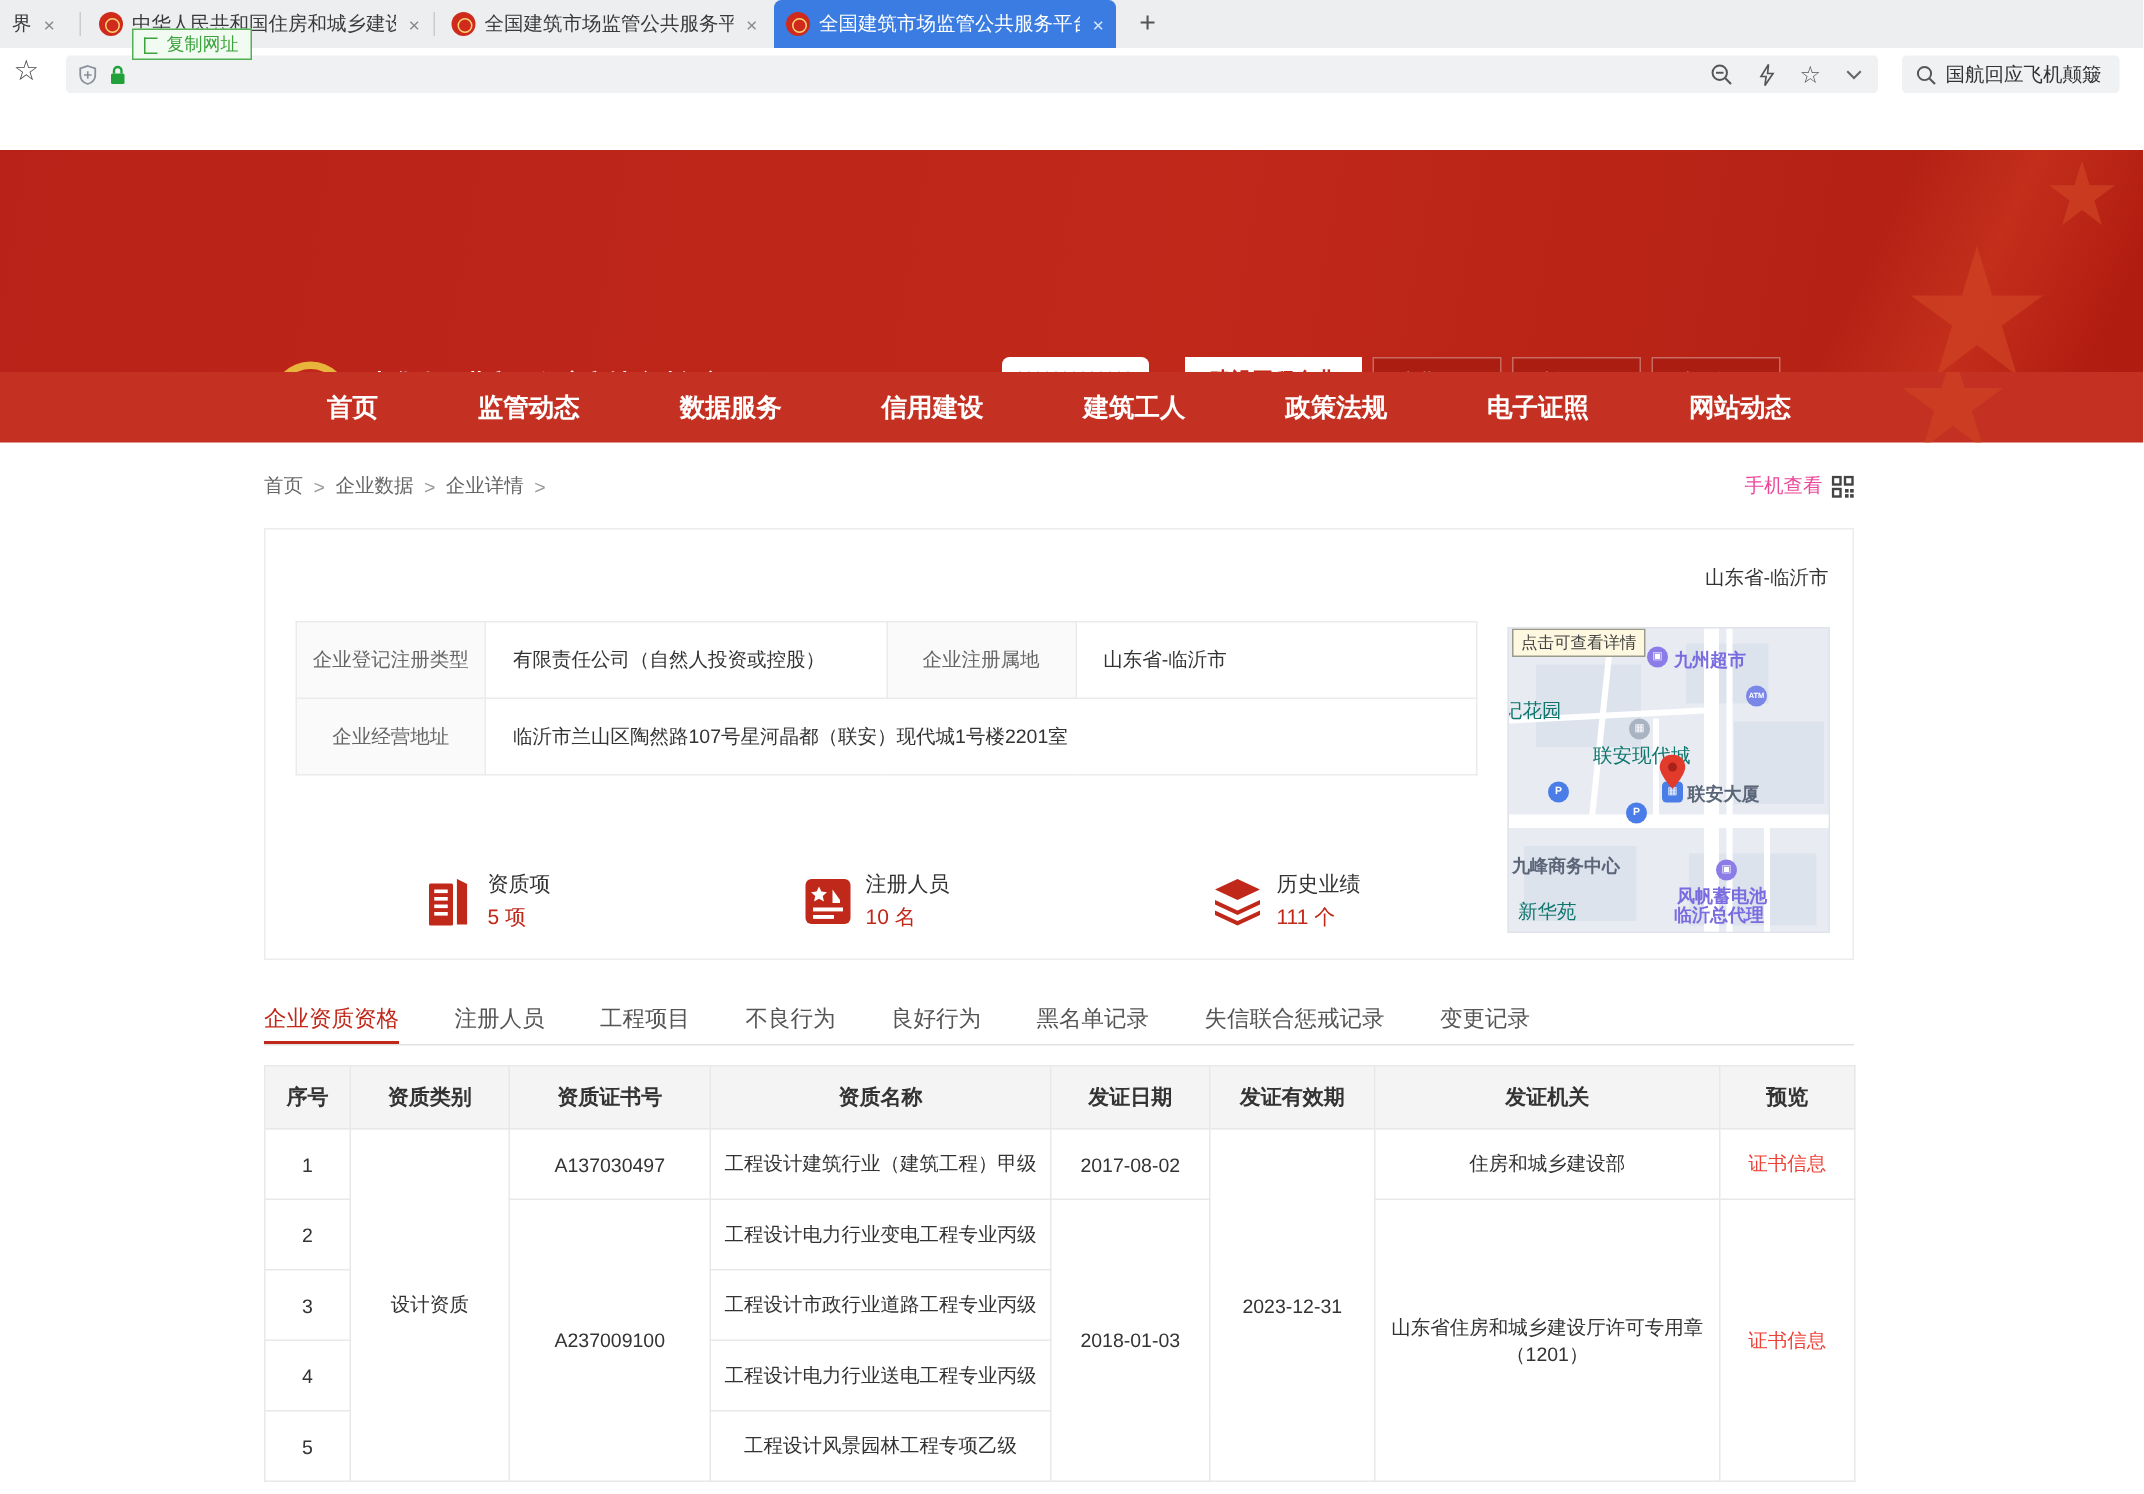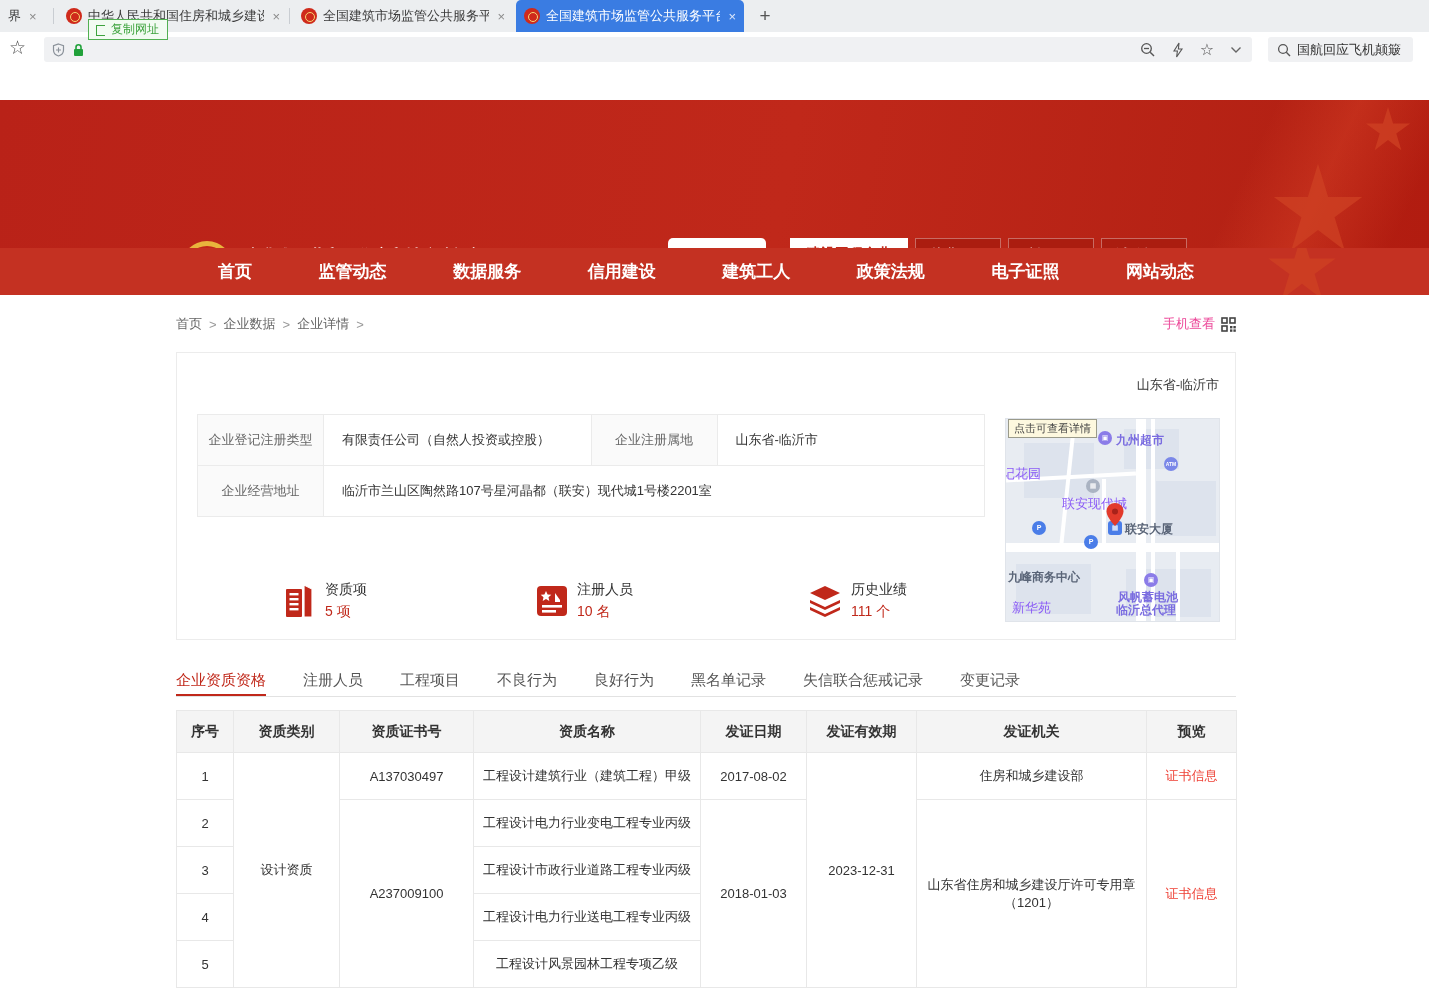--- a/index.html
+++ b/index.html
@@ -70,21 +70,21 @@
   .stat .txt { display:flex; flex-direction:column; gap:4px; font-size:14px; }
   .stat .txt .t { color:#333; }
   .stat .txt .v { color:#c0281a; }
 
   
   .map { position:absolute; left:1005px; top:418px; width:215px; height:204px; background:#e8ecf2; overflow:hidden; border:1px solid #e0e4ea; }
   .blk { position:absolute; background:#dde3ed; }
   .road { position:absolute; background:#fff; }
   .mlabel { position:absolute; font-size:12px; white-space:nowrap; }
   .mlabel.purple { color:#7a6ce0; font-weight:bold; }
-  .mlabel.gray { color:#8b5cf6; font-size:13px; }
+  .mlabel.gray { color:#0f766e; font-size:13px; }
   .mlabel.dark { color:#5a6578; font-weight:bold; }
   .poi { position:absolute; width:14px; height:14px; border-radius:50%; color:#fff; font-size:7px; text-align:center; line-height:14px; font-weight:bold; }
   .poi.purple { background:#8b7ce8; }
   .poi.blue { background:#4a7de8; }
   .poi.indigo { background:#7a87e8; font-size:5px; }
   .poi.gray { background:#aab3c2; }
   .maptip { position:absolute; left:2px; top:0; background:#fdf8df; border:1px solid #9a9a8a; color:#444; font-size:11px; padding:1px 5px; z-index:5; }
   .pin { position:absolute; z-index:4; }
 
   

